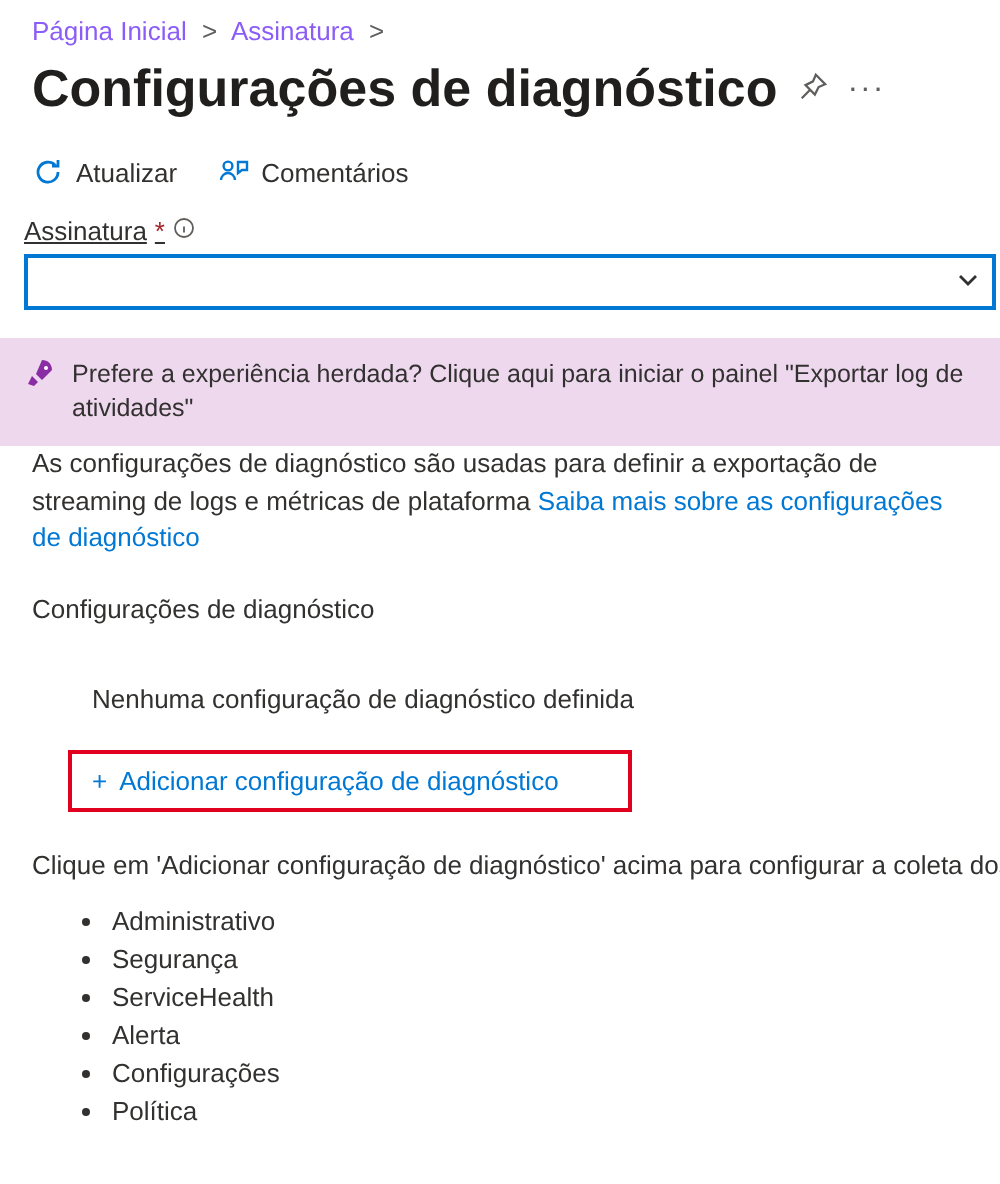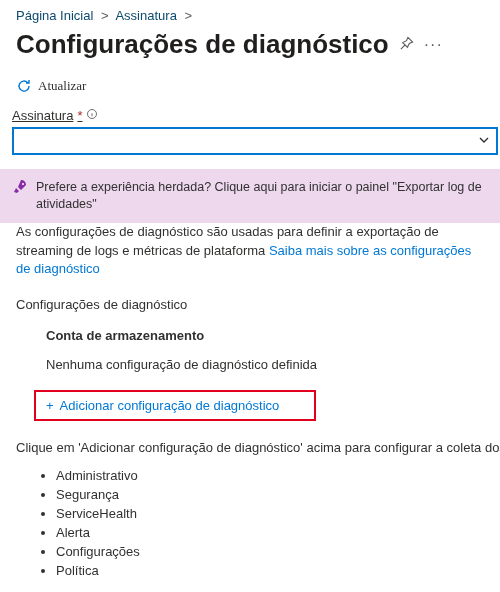--- a/index.html
+++ b/index.html
@@ -8,41 +8,40 @@
     font-size: 13px;
     color: #323130;
     background: #fff;
     width: 500px;
     overflow: hidden;
   }
   .breadcrumb {
     padding: 8px 16px 4px;
     font-size: 13px;
   }
-  .breadcrumb a { color: #0c4a6e; text-decoration: none; cursor: pointer; }
+  .breadcrumb a { color: #8b5cf6; text-decoration: none; cursor: pointer; }
   .breadcrumb .sep { color: #605e5c; margin: 0 4px; }
   .page-title-row {
     display: flex;
     align-items: center;
     padding: 2px 16px 18px;
     gap: 10px;
   }
   .page-title {
     font-size: 26px;
     font-weight: 600;
     color: #201f1e;
   }
   .pin-icon svg, .more-icon { color: #605e5c; }
   .pin-icon, .more-icon { cursor: pointer; }
   .toolbar {
     display: flex;
     gap: 20px;
     padding: 0 16px 14px;
     align-items: center;
-    font-family: Liberation Serif, serif;
   }
   .toolbar-btn {
     display: flex;
     align-items: center;
     gap: 6px;
     color: #323130;
     cursor: pointer;
     font-size: 13px;
   }
   .toolbar-btn svg { width: 16px; height: 16px; }
@@ -153,20 +152,28 @@
   </span>
   <span class="more-icon" style="font-size:16px;letter-spacing:1px;color:#605e5c">···</span>
 </div>
 
 <div class="toolbar">
   <div class="toolbar-btn">
     <svg viewBox="0 0 16 16" fill="none" stroke="#0078d4" stroke-width="1.4">
       <path d="M13 8a5 5 0 1 1-1.5-3.5M13 2v3h-3"></path>
     </svg>
     <span>Atualizar</span>
+  </div>
+  <div class="toolbar-btn">
+    <svg viewBox="0 0 16 16" fill="none" stroke="#0078d4" stroke-width="1.2">
+      <circle cx="5" cy="5" r="2.2"></circle>
+      <path d="M1.5 12c0-2 1.8-3.5 3.5-3.5s3.5 1.5 3.5 3.5"></path>
+      <path d="M10 3h4.5v4H12l-2 1.5z"></path>
+    </svg>
+    <span>Comentários</span>
   </div>
 </div>
 
 <div class="field-label-row">
   <span>Assinatura</span>
   <span class="req">*</span>
   <span class="info-icon">
     <svg viewBox="0 0 16 16" fill="none" stroke="currentColor" stroke-width="1.2">
         <circle cx="8" cy="8" r="6"></circle>
         <path d="M8 7v4M8 5v0"></path>
@@ -192,21 +199,20 @@
   <span>Prefere a experiência herdada? Clique aqui para iniciar o painel "Exportar log de atividades"</span>
 </div>
 
 <p class="body-text">
   <span>As configurações de diagnóstico são usadas para definir a exportação de streaming de logs e métricas de plataforma </span><a>Saiba mais sobre as configurações de diagnóstico</a>
 </p>
 
 <div class="section-sub">Configurações de diagnóstico</div>
 
 <div class="table-head">
-  <div class="col-acct">Conta de armazenamento</div>
 </div>
 
 <div class="empty-row">Nenhuma configuração de diagnóstico definida</div>
 
 <div class="add-link-wrap">
   <span class="add-link">
     <span class="plus">+</span>
     <span>Adicionar configuração de diagnóstico</span>
   </span>
 </div>

